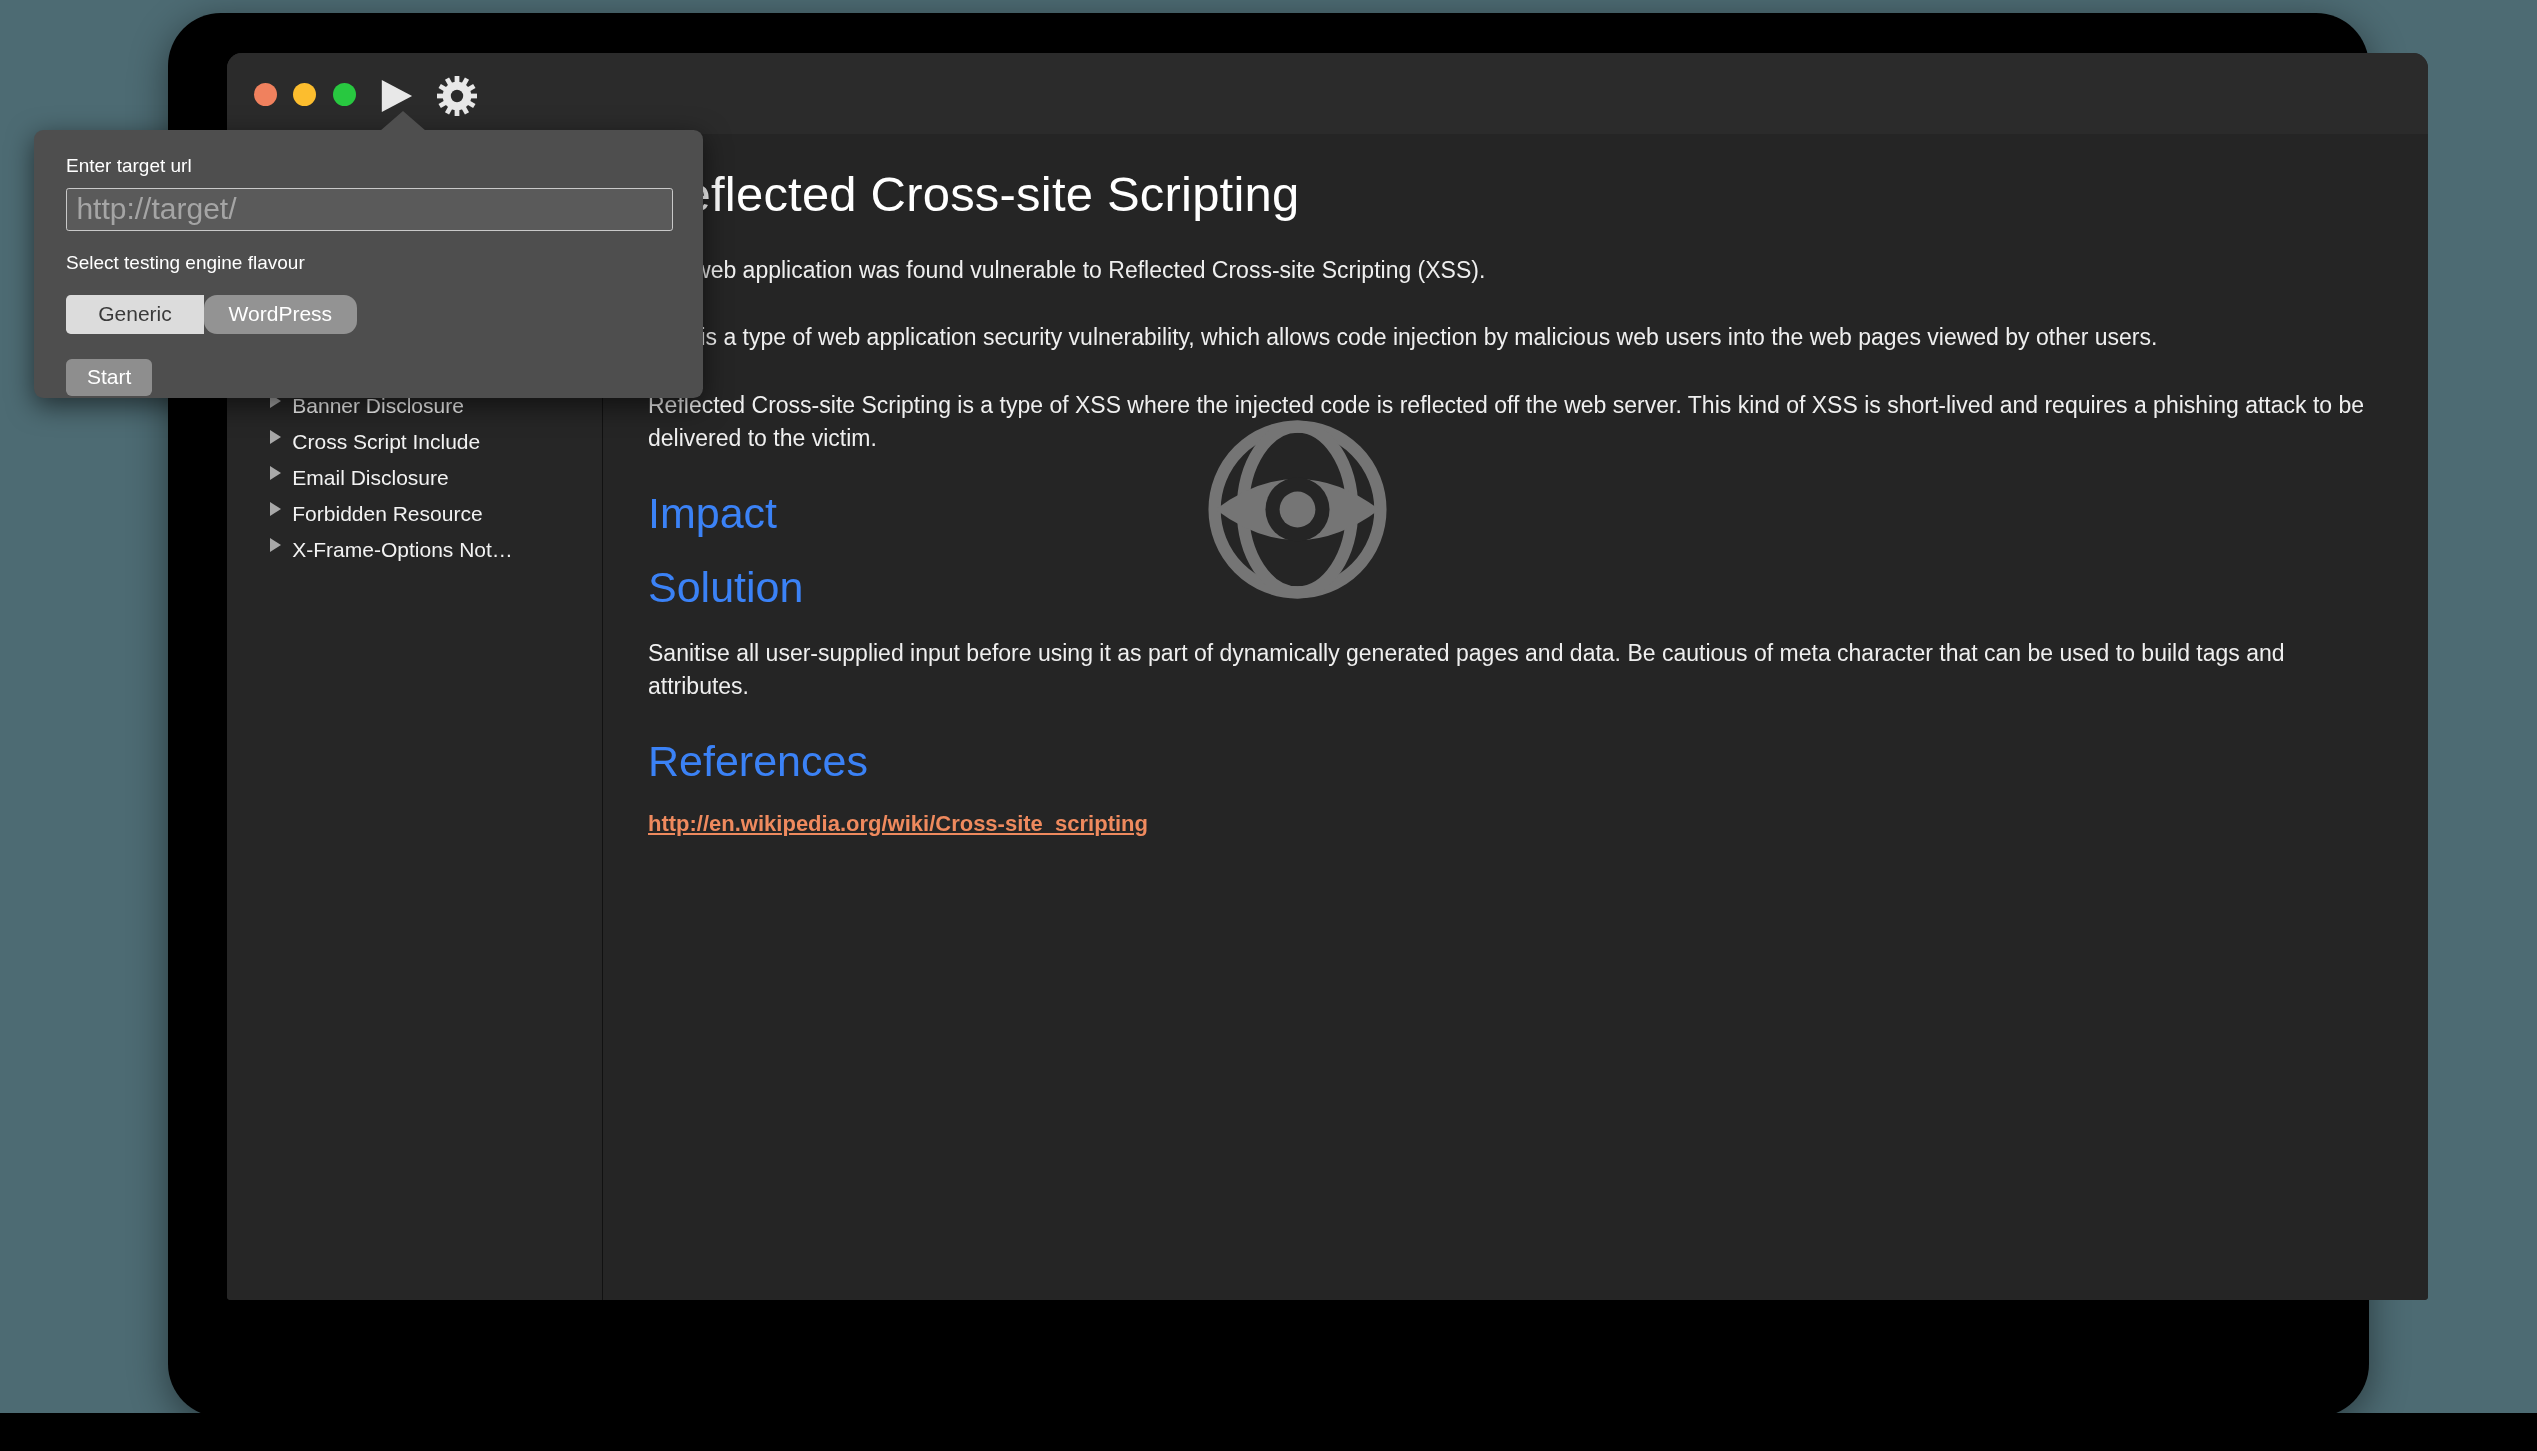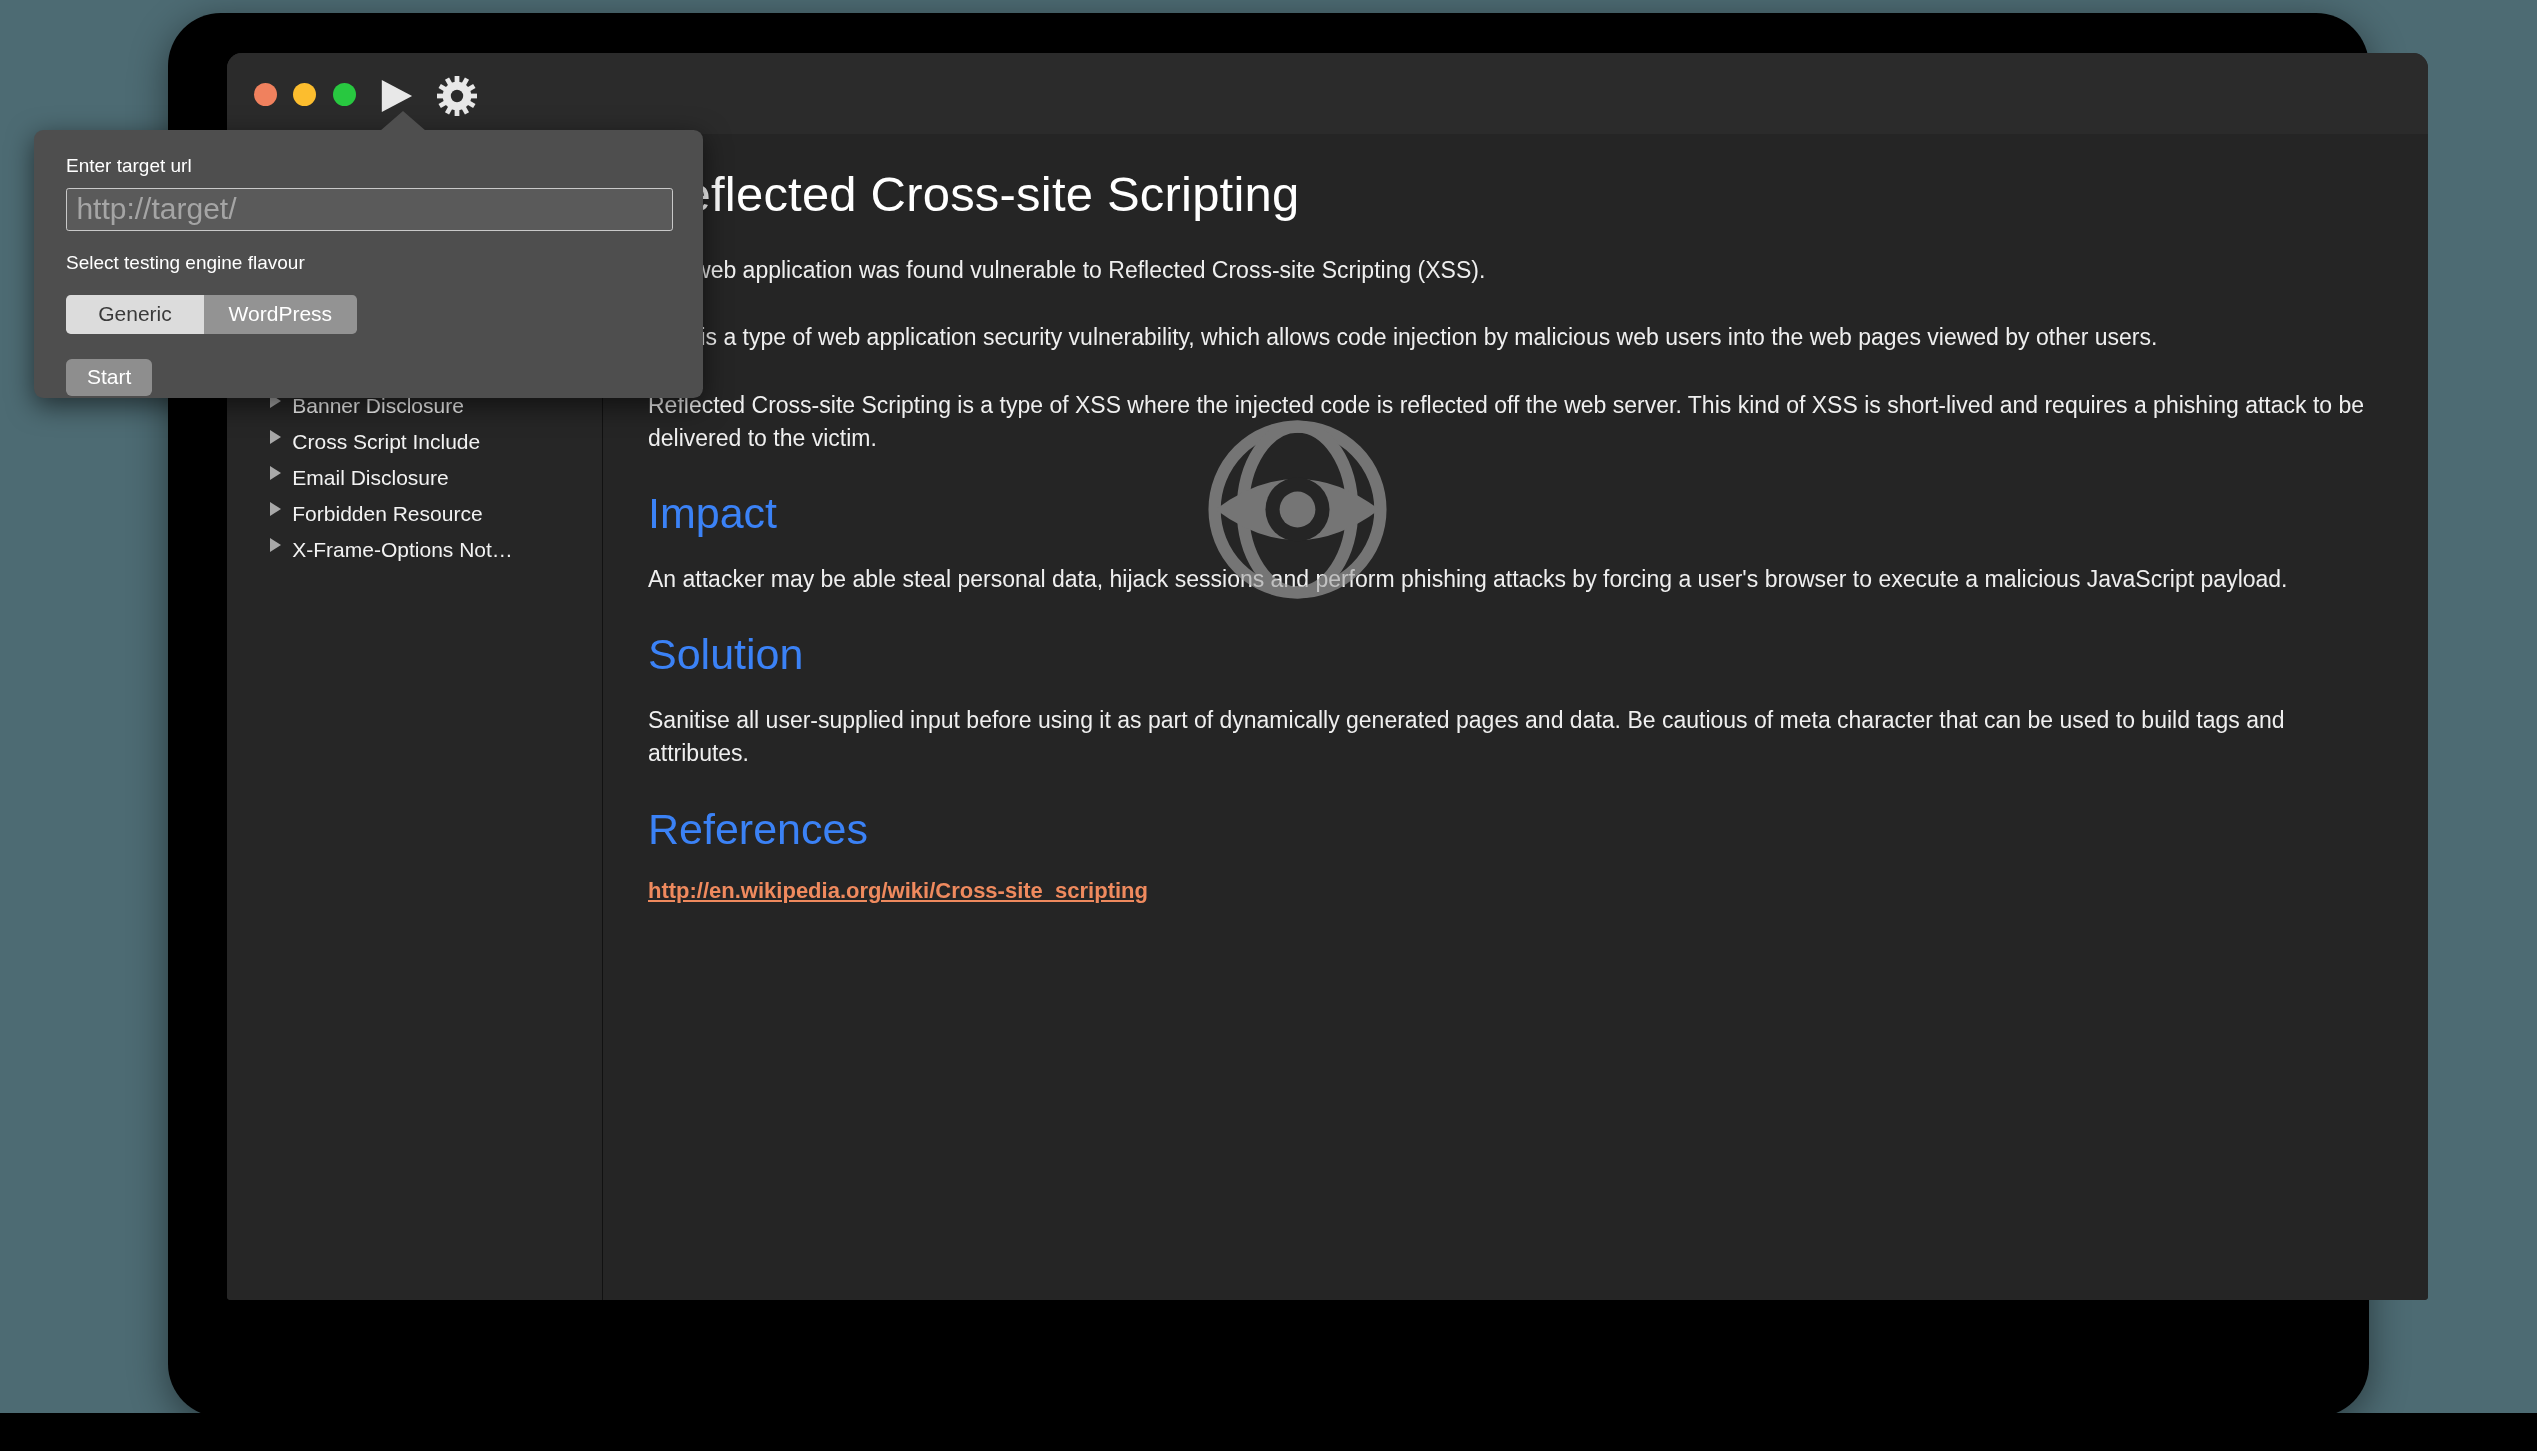--- a/index.html
+++ b/index.html
@@ -258,21 +258,21 @@
   }
   .segment {
     font-size: 21px;
     padding: 5.7px 24.6px;
     min-width: 138px;
     text-align: center;
     cursor: pointer;
     line-height: 1.35;
   }
   .segment.selected { background: #dcdcdc; color: #3a3a3a; }
-  .segment.unselected { background: #939393; color: #ffffff; }
+  .segment.unselected { background: #939393; color: #ffffff; border-radius: 13px; }
 
   #start-button {
     display: block;
     background: #8e8e8e;
     color: #ffffff;
     font-size: 21px;
     font-family: "Liberation Sans", sans-serif;
     border: none;
     border-radius: 5.7px;
     padding: 6.6px 21px;
@@ -374,21 +374,20 @@
     </div>
 
     <div id="report-pane">
       <div id="report-title">Reflected Cross-site Scripting</div>
 
       <div class="report-p">The web application was found vulnerable to Reflected Cross-site Scripting (XSS).</div>
       <div class="report-p">XSS is a type of web application security vulnerability, which allows code injection by malicious web users into the web pages viewed by other users.</div>
       <div class="report-p">Reflected Cross-site Scripting is a type of XSS where the injected code is reflected off the web server. This kind of XSS is short-lived and requires a phishing attack to be delivered to the victim.</div>
 
       <div class="report-h2">Impact</div>
-      <div class="report-p">An attacker may be able steal personal data, hijack sessions and perform phishing attacks by forcing a user's browser to execute a malicious JavaScript payload.</div>
 
       <div class="report-h2">Solution</div>
       <div class="report-p">Sanitise all user-supplied input before using it as part of dynamically generated pages and data. Be cautious of meta character that can be used to build tags and attributes.</div>
 
       <div class="report-h2">References</div>
       <a id="reference-link">http://en.wikipedia.org/wiki/Cross-site_scripting</a>
 
       <div id="eye-watermark">
         <svg width="179" height="179" viewBox="0 0 190 190">
           <circle cx="95" cy="95" r="88" fill="none" stroke="#a6a6a6" stroke-width="13"></circle>

